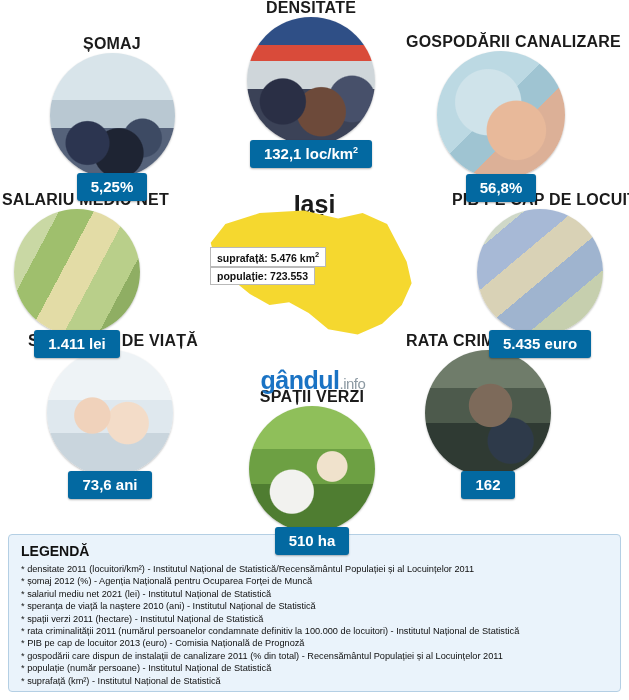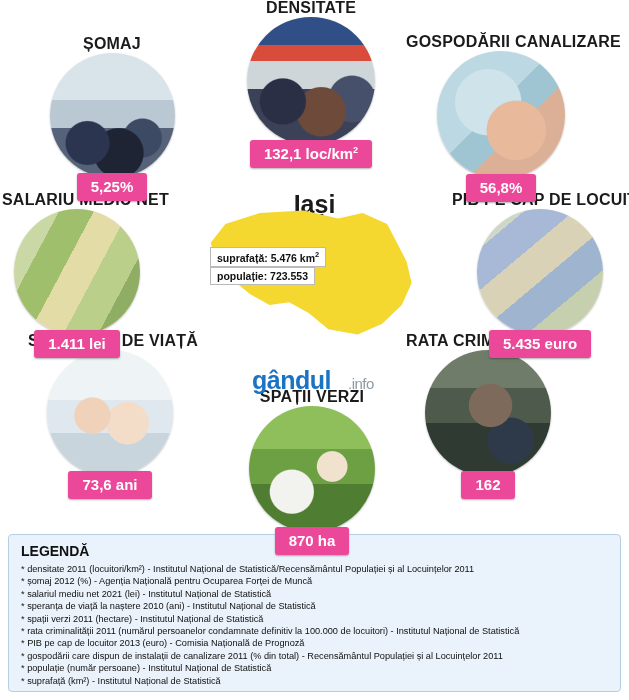--- a/index.html
+++ b/index.html
@@ -41,21 +41,21 @@
     position: relative;
     margin: 0 auto;
     box-shadow: 0 1px 2px rgba(0,0,0,0.25);
   }
   .photo .ph-inner {
     position: absolute;
     inset: 0;
   }
   .value-badge {
     display: inline-block;
-    background: #ec4899;
+    background: #0369a1;
     color: #ffffff;
     font-weight: bold;
     font-size: 15px;
     padding: 5px 14px 6px 14px;
     border-radius: 3px;
     margin-top: -16px;
     position: relative;
     z-index: 5;
     white-space: nowrap;
     box-shadow: 0 1px 2px rgba(0,0,0,0.3);
@@ -167,21 +167,20 @@
     text-align: center;
     font-size: 25px;
     font-weight: bold;
     color: #1a73c4;
     letter-spacing: -0.5px;
   }
   #watermark .dotinfo {
     color: #8d9aa3;
     font-size: 15px;
     font-weight: normal;
-    padding-left: 17px;
   }
 
   
   #legend {
     position: absolute;
     left: 8px;
     top: 534px;
     width: 613px;
     height: 158px;
     background: #eaf3fb;
@@ -262,21 +261,21 @@
       <div class="ph-inner"></div>
     </div>
     <div class="value-badge">162</div>
   </div>
 
   <div class="node" style="left:232px; top:391px; width:160px;">
     <div class="node-title">SPAȚII VERZI</div>
     <div class="photo ph-verzi" style="width:126px;height:126px;">
       <div class="ph-inner"></div>
     </div>
-    <div class="value-badge">870 ha</div>
+    <div class="value-badge">510 ha</div>
   </div>
 
   <div id="county-name">Iași</div>
 
   <div id="map-wrap">
     <div id="map-shape"></div>
     <div class="map-stat" id="map-stat-area"><span>suprafață: 5.476 km</span><sup>2</sup></div>
     <div class="map-stat" id="map-stat-pop">populație: 723.553</div>
   </div>
 

